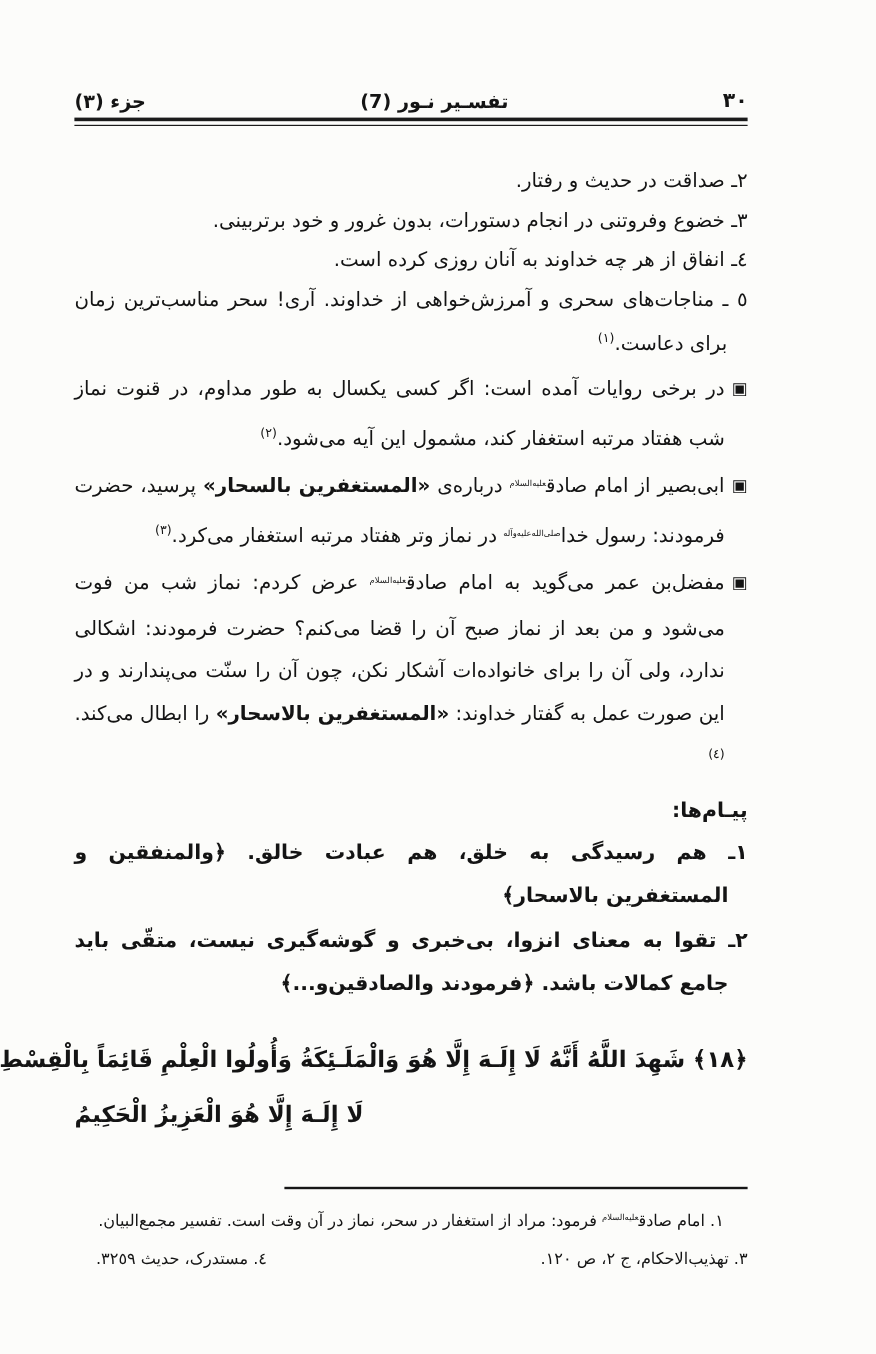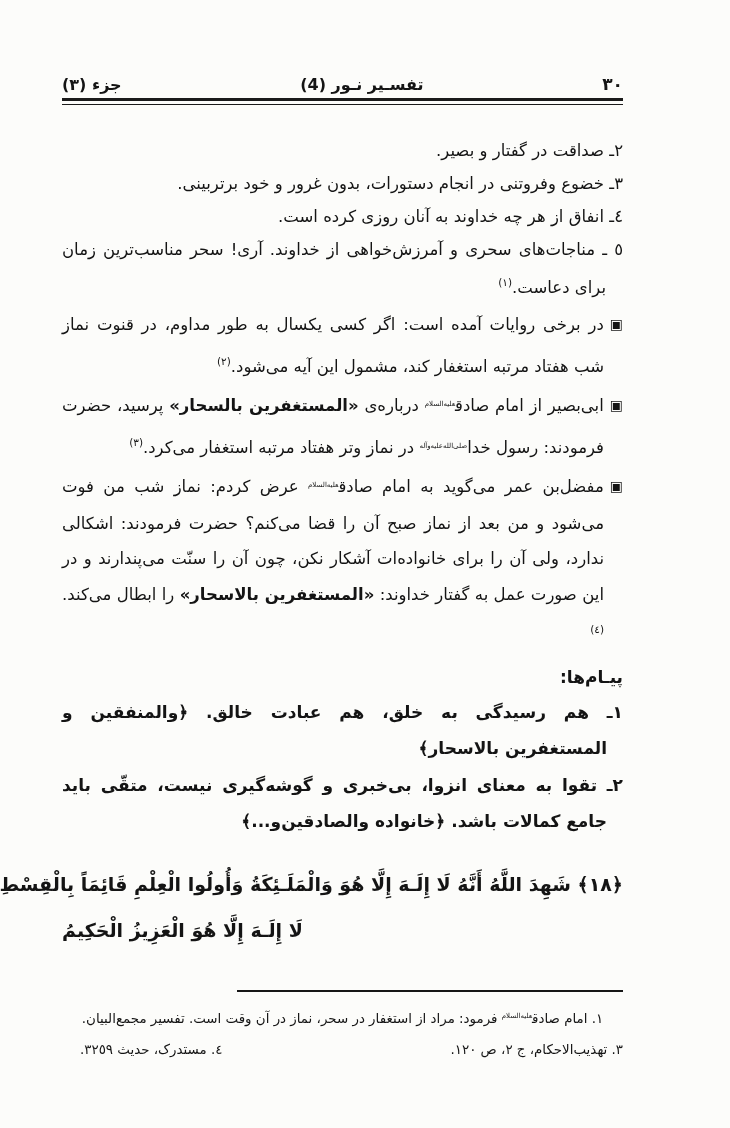--- a/index.html
+++ b/index.html
@@ -37,39 +37,39 @@
   .fn{margin:0;text-align:center;}
   .fn-row{display:flex;justify-content:space-between;padding-left:18px;}
 </style>
 </head>
 <body>
 
 <div class="page">
 
   <header class="pagehead">
     <span class="num">٣٠</span>
-    <span>تفسـير نـور (4)</span>
+    <span>تفسـير نـور (7)</span>
     <span>جزء (٣)</span>
   </header>
   <div class="header-rule"></div>
 
   <main>
 
-    <p class="item first"><span><span>٢ـ صداقت در گفتار و بصیر.</span></span></p>
+    <p class="item first"><span><span>٢ـ صداقت در حدیث و رفتار.</span></span></p>
     <p class="item"><span><span>٣ـ خضوع وفروتنی در انجام دستورات، بدون غرور و خود برتربینی.</span></span></p>
     <p class="item"><span><span>٤ـ انفاق از هر چه خداوند به آنان روزی کرده است.</span></span></p>
     <p class="item"><span><span>٥ ـ مناجات‌های سحری و آمرزش‌خواهی از خداوند. آری! سحر مناسب‌ترین زمان برای دعاست.</span><span class="sup">(١)</span></span></p>
 
     <p class="hadith"><span class="bullet">▣</span><span><span>در برخی روایات آمده است: اگر کسی یکسال به طور مداوم، در قنوت نماز شب هفتاد مرتبه استغفار کند، مشمول این آیه می‌شود.</span><span class="sup">(٢)</span></span></p>
     <p class="hadith"><span class="bullet">▣</span><span><span>ابی‌بصیر از امام صادق</span><span class="tiny">علیه‌السلام</span><span> درباره‌ی </span><span class="b">«المستغفرین بالسحار»</span><span> پرسید، حضرت فرمودند: رسول خدا</span><span class="tiny">صلی‌الله‌علیه‌وآله</span><span> در نماز وتر هفتاد مرتبه استغفار می‌کرد.</span><span class="sup">(٣)</span></span></p>
     <p class="hadith"><span class="bullet">▣</span><span><span>مفضل‌بن عمر می‌گوید به امام صادق</span><span class="tiny">علیه‌السلام</span><span> عرض کردم: نماز شب من فوت می‌شود و من بعد از نماز صبح آن را قضا می‌کنم؟ حضرت فرمودند: اشکالی ندارد، ولی آن را برای خانواده‌ات آشکار نکن، چون آن را سنّت می‌پندارند و در این صورت عمل به گفتار خداوند: </span><span class="b">«المستغفرین بالاسحار»</span><span> را ابطال می‌کند.</span><span class="sup">(٤)</span></span></p>
 
     <h3 class="payam-head">پیـام‌ها:</h3>
     <p class="payam"><span><span>١ـ هم رسیدگی به خلق، هم عبادت خالق. </span><span class="b">﴿والمنفقین و المستغفرین بالاسحار﴾</span></span></p>
-    <p class="payam"><span><span>٢ـ تقوا به معنای انزوا، بی‌خبری و گوشه‌گیری نیست، متقّی باید جامع کمالات باشد. </span><span class="b">﴿خانواده والصادقین‌و...﴾</span></span></p>
+    <p class="payam"><span><span>٢ـ تقوا به معنای انزوا، بی‌خبری و گوشه‌گیری نیست، متقّی باید جامع کمالات باشد. </span><span class="b">﴿فرمودند والصادقین‌و...﴾</span></span></p>
 
     <div class="verse">
       <div class="vline"><span>﴿١٨﴾</span> <span>شَهِدَ اللَّهُ أَنَّهُ لَا إِلَـهَ إِلَّا هُوَ وَالْمَلَـئِكَةُ وَأُولُوا الْعِلْمِ قَائِمَاً بِالْقِسْطِ</span></div>
       <div class="vline">لَا إِلَـهَ إِلَّا هُوَ الْعَزِيزُ الْحَكِيمُ</div>
     </div>
 
     <div class="fn-sep"></div>
 
     <div class="footnotes">
       <p class="fn"><span><span>١. امام صادق</span><span class="tiny">علیه‌السلام</span><span> فرمود: مراد از استغفار در سحر، نماز در آن وقت است. تفسیر مجمع‌البیان.</span></span></p>

